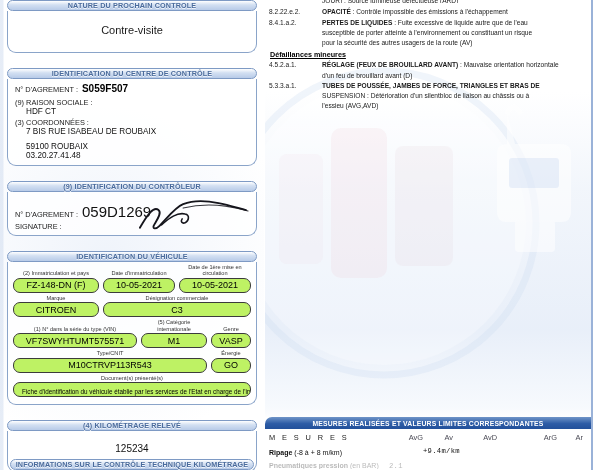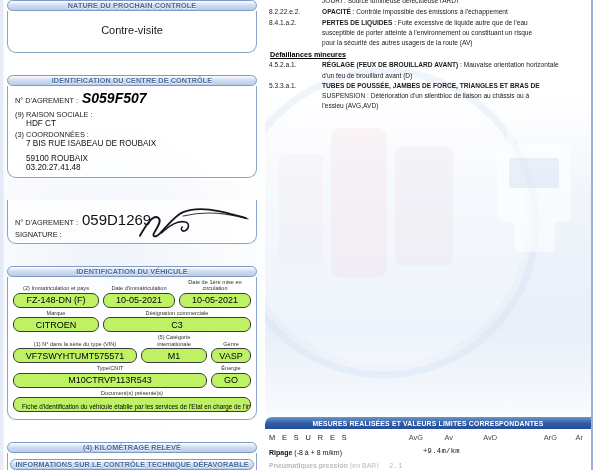--- a/index.html
+++ b/index.html
@@ -63,40 +63,40 @@
     color: #4a6b9c;
     white-space: nowrap;
     text-shadow: 0 .5px 0 rgba(255,255,255,.8);
   }
 
   
   .box {
     border: 1px solid #8aa4c9;
     border-top: none;
     border-radius: 0 0 9px 9px;
-    margin: 0 3px 22px;
+    margin: 0 3px 15px;
     background: rgba(255,255,255,.78);
     padding: 4px 7px 5px;
   }
 
   .big-val {
     font-size: 11px;
     color: #1b1b1b;
     text-align: center;
     padding: 9px 0 11px;
   }
 
   .lbl {
     font-size: 7.4px;
     color: #1b1b1b;
     white-space: nowrap;
   }
 
   .row-inline { display: flex; align-items: baseline; gap: 4px; }
-  .strong-val { font-size: 14px; font-weight: bold; color: #000; font-style: italic; }
+  .strong-val { font-size: 10px; font-weight: bold; color: #000; }
   .val { font-size: 8.2px; color: #111; }
 
   .indent { padding-left: 11px; }
   .mt2 { margin-top: 2px; }
   .mt4 { margin-top: 4px; }
   .mt6 { margin-top: 6px; }
 
   
   .ctrl-body { position: relative; min-height: 42px; padding: 5px 7px 4px; }
   .sig {
@@ -377,20 +377,23 @@
         <div class="lbl mt4">(9) RAISON SOCIALE :</div>
         <div class="val indent">HDF CT</div>
         <div class="lbl mt2">(3) COORDONNÉES :</div>
         <div class="val indent">7 BIS RUE ISABEAU DE ROUBAIX</div>
         <div class="val indent mt6">59100 ROUBAIX</div>
         <div class="val indent">03.20.27.41.48</div>
       </div>
     </div>
 
     <div class="panel">
+      <div class="bar">
+        <span>(9) IDENTIFICATION DU CONTRÔLEUR</span>
+      </div>
       <div class="box ctrl-body">
         <svg class="sig" viewBox="0 0 120 40">
           <path d="M8 34 C16 20, 22 12, 27 16 C31 19, 24 28, 22 32 C21 35, 24 36, 28 32 C35 25, 44 13, 52 10 C62 6, 74 6, 88 9 C98 11, 108 14, 116 16" fill="none" stroke="#15151c" stroke-width="1.9" stroke-linecap="round"></path>
           <path d="M30 31 C38 24, 46 18, 54 20 C59 21, 58 27, 54 29 C51 30, 49 28, 51 25" fill="none" stroke="#15151c" stroke-width="1.6" stroke-linecap="round"></path>
           <path d="M52 14 C64 11, 80 10, 95 12 C104 13, 112 15, 118 17" fill="none" stroke="#15151c" stroke-width="1.1" stroke-linecap="round" opacity=".85"></path>
         </svg>
         <div class="row-inline mt6">
           <span class="lbl">N° D'AGREMENT :</span>
           <span class="val" style="font-size:15px">059D1269</span>
         </div>
@@ -468,21 +471,21 @@
       <div class="bar">
         <span>(4) KILOMÉTRAGE RELEVÉ</span>
       </div>
       <div class="box">
         <div class="km-val">125234</div>
       </div>
     </div>
 
     <div class="bottom-bar-wrap">
       <div class="bar">
-        <span>INFORMATIONS SUR LE CONTRÔLE TECHNIQUE DÉFAVORABLE</span>
+        <span>INFORMATIONS SUR LE CONTRÔLE TECHNIQUE KILOMÉTRAGE</span>
       </div>
     </div>
 
   </div>
 
   <div class="right-col">
     <div class="right-inner">
 
       <div class="right-tint"></div>
 

